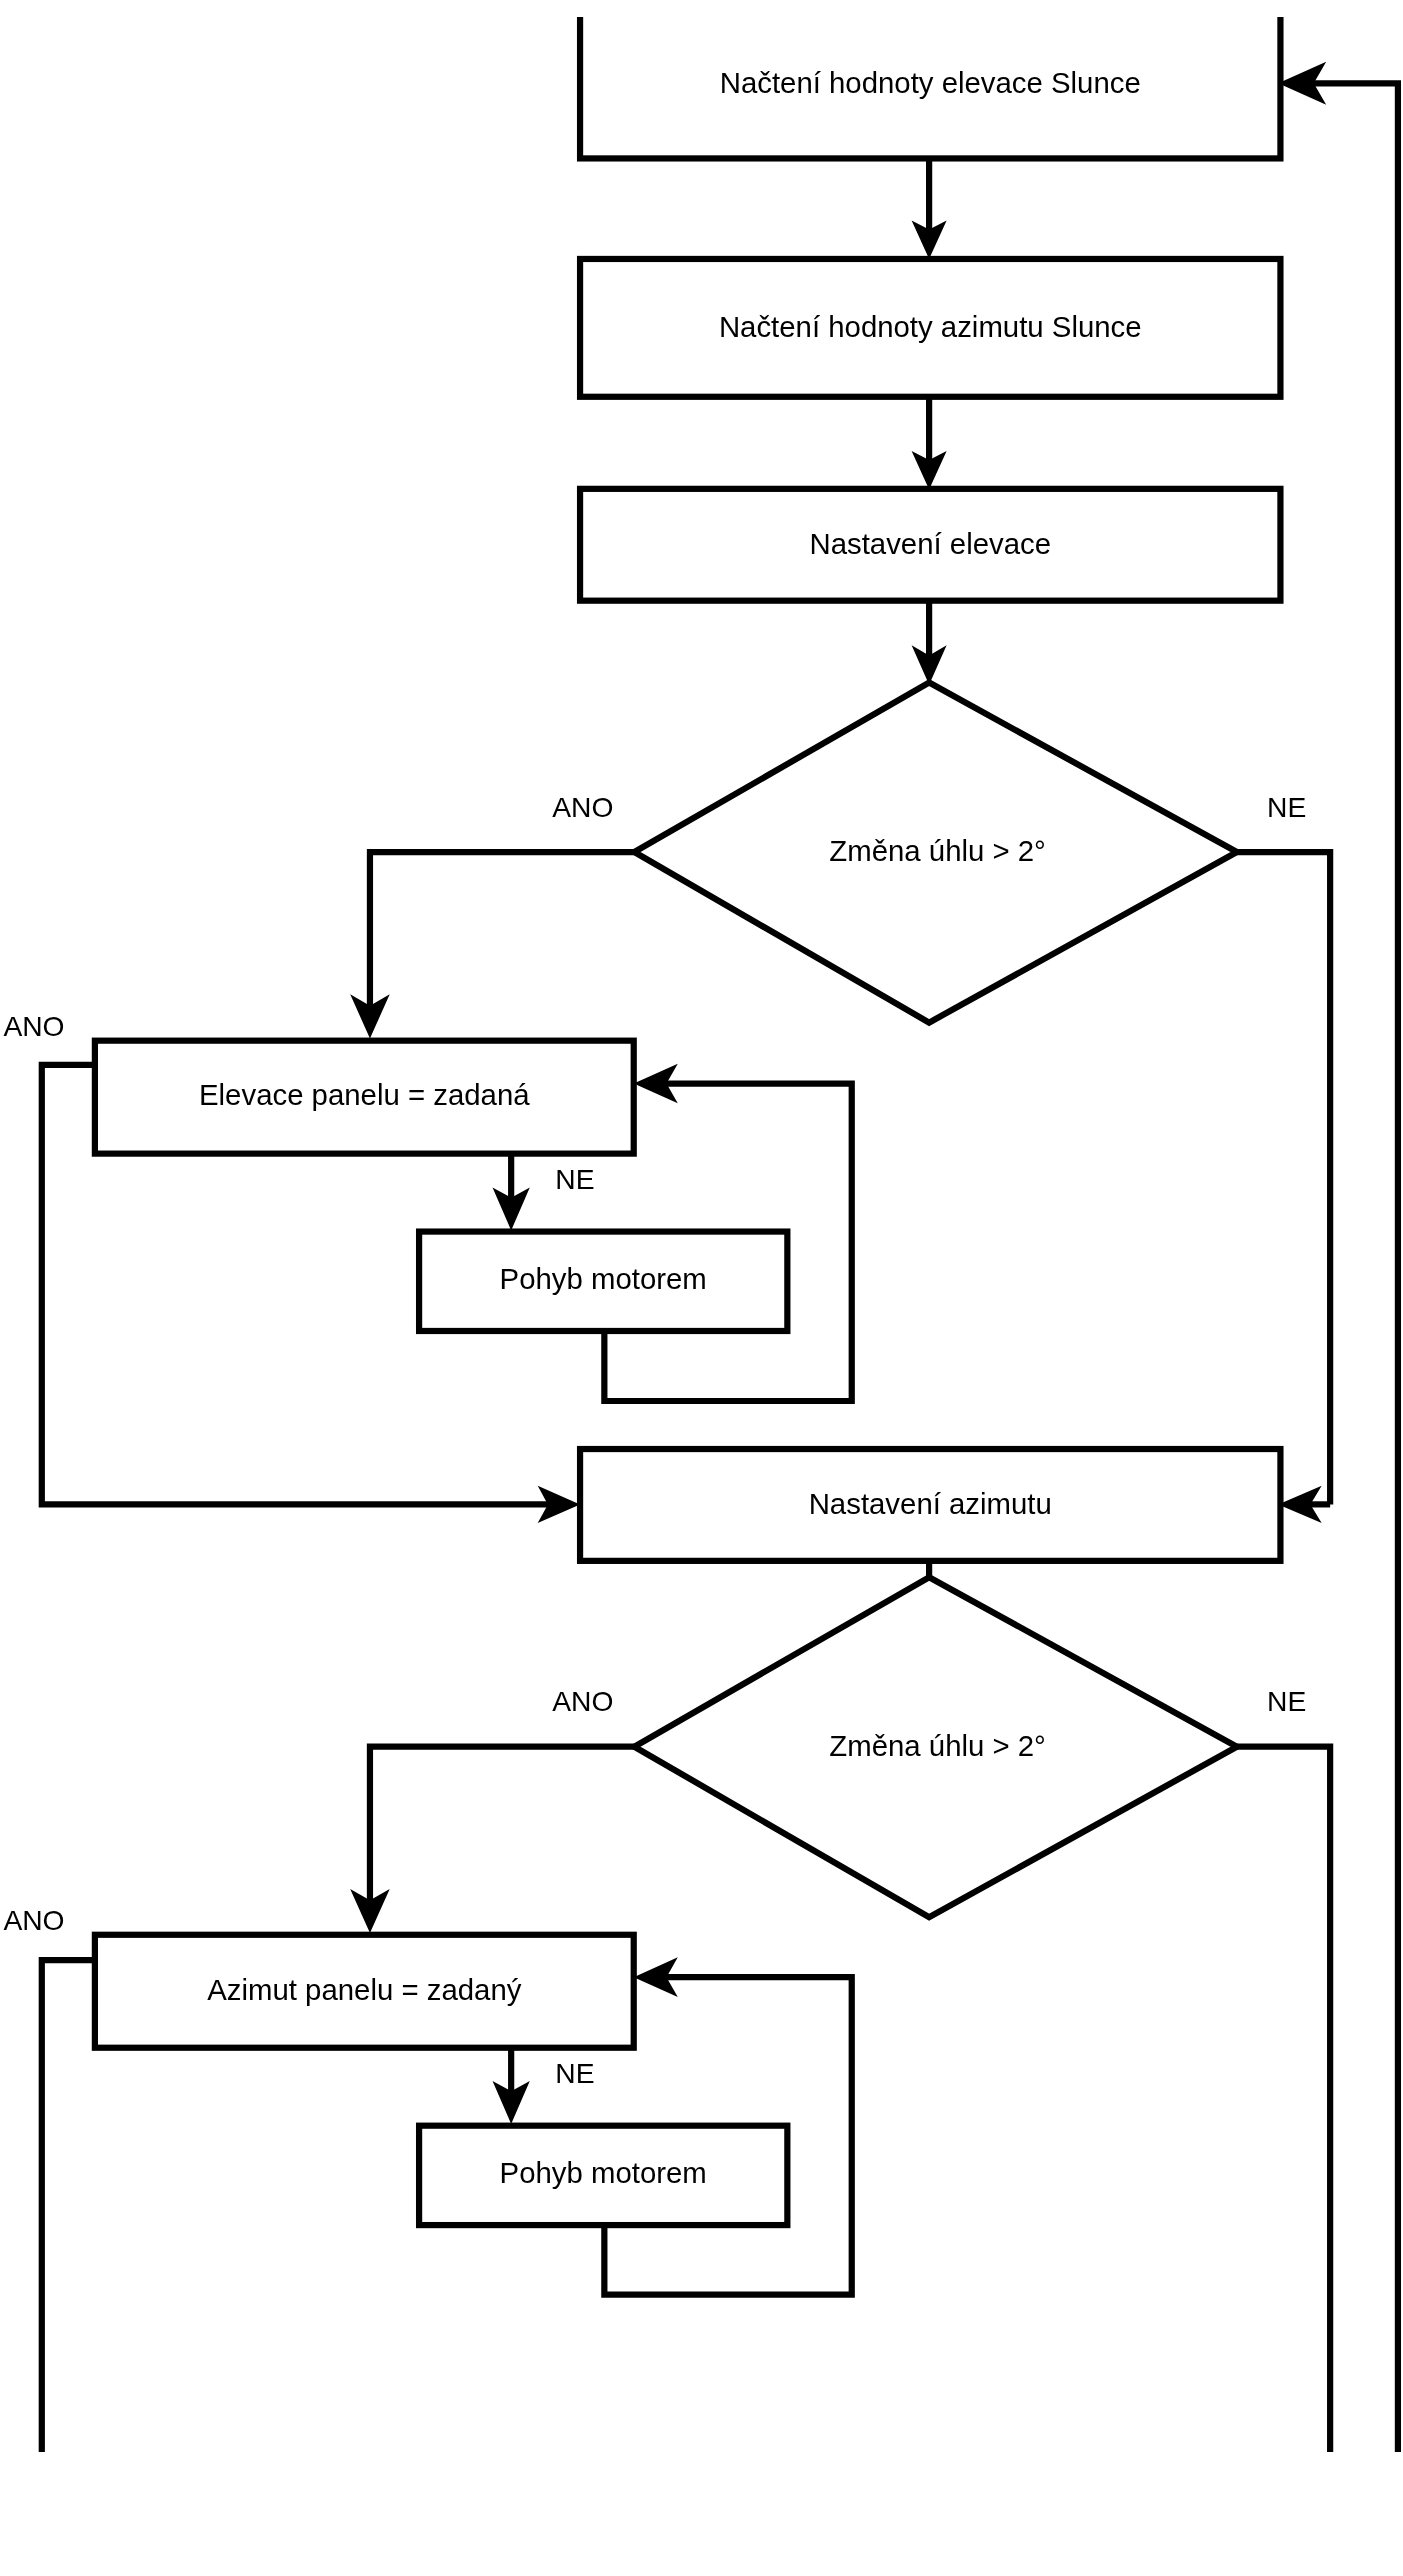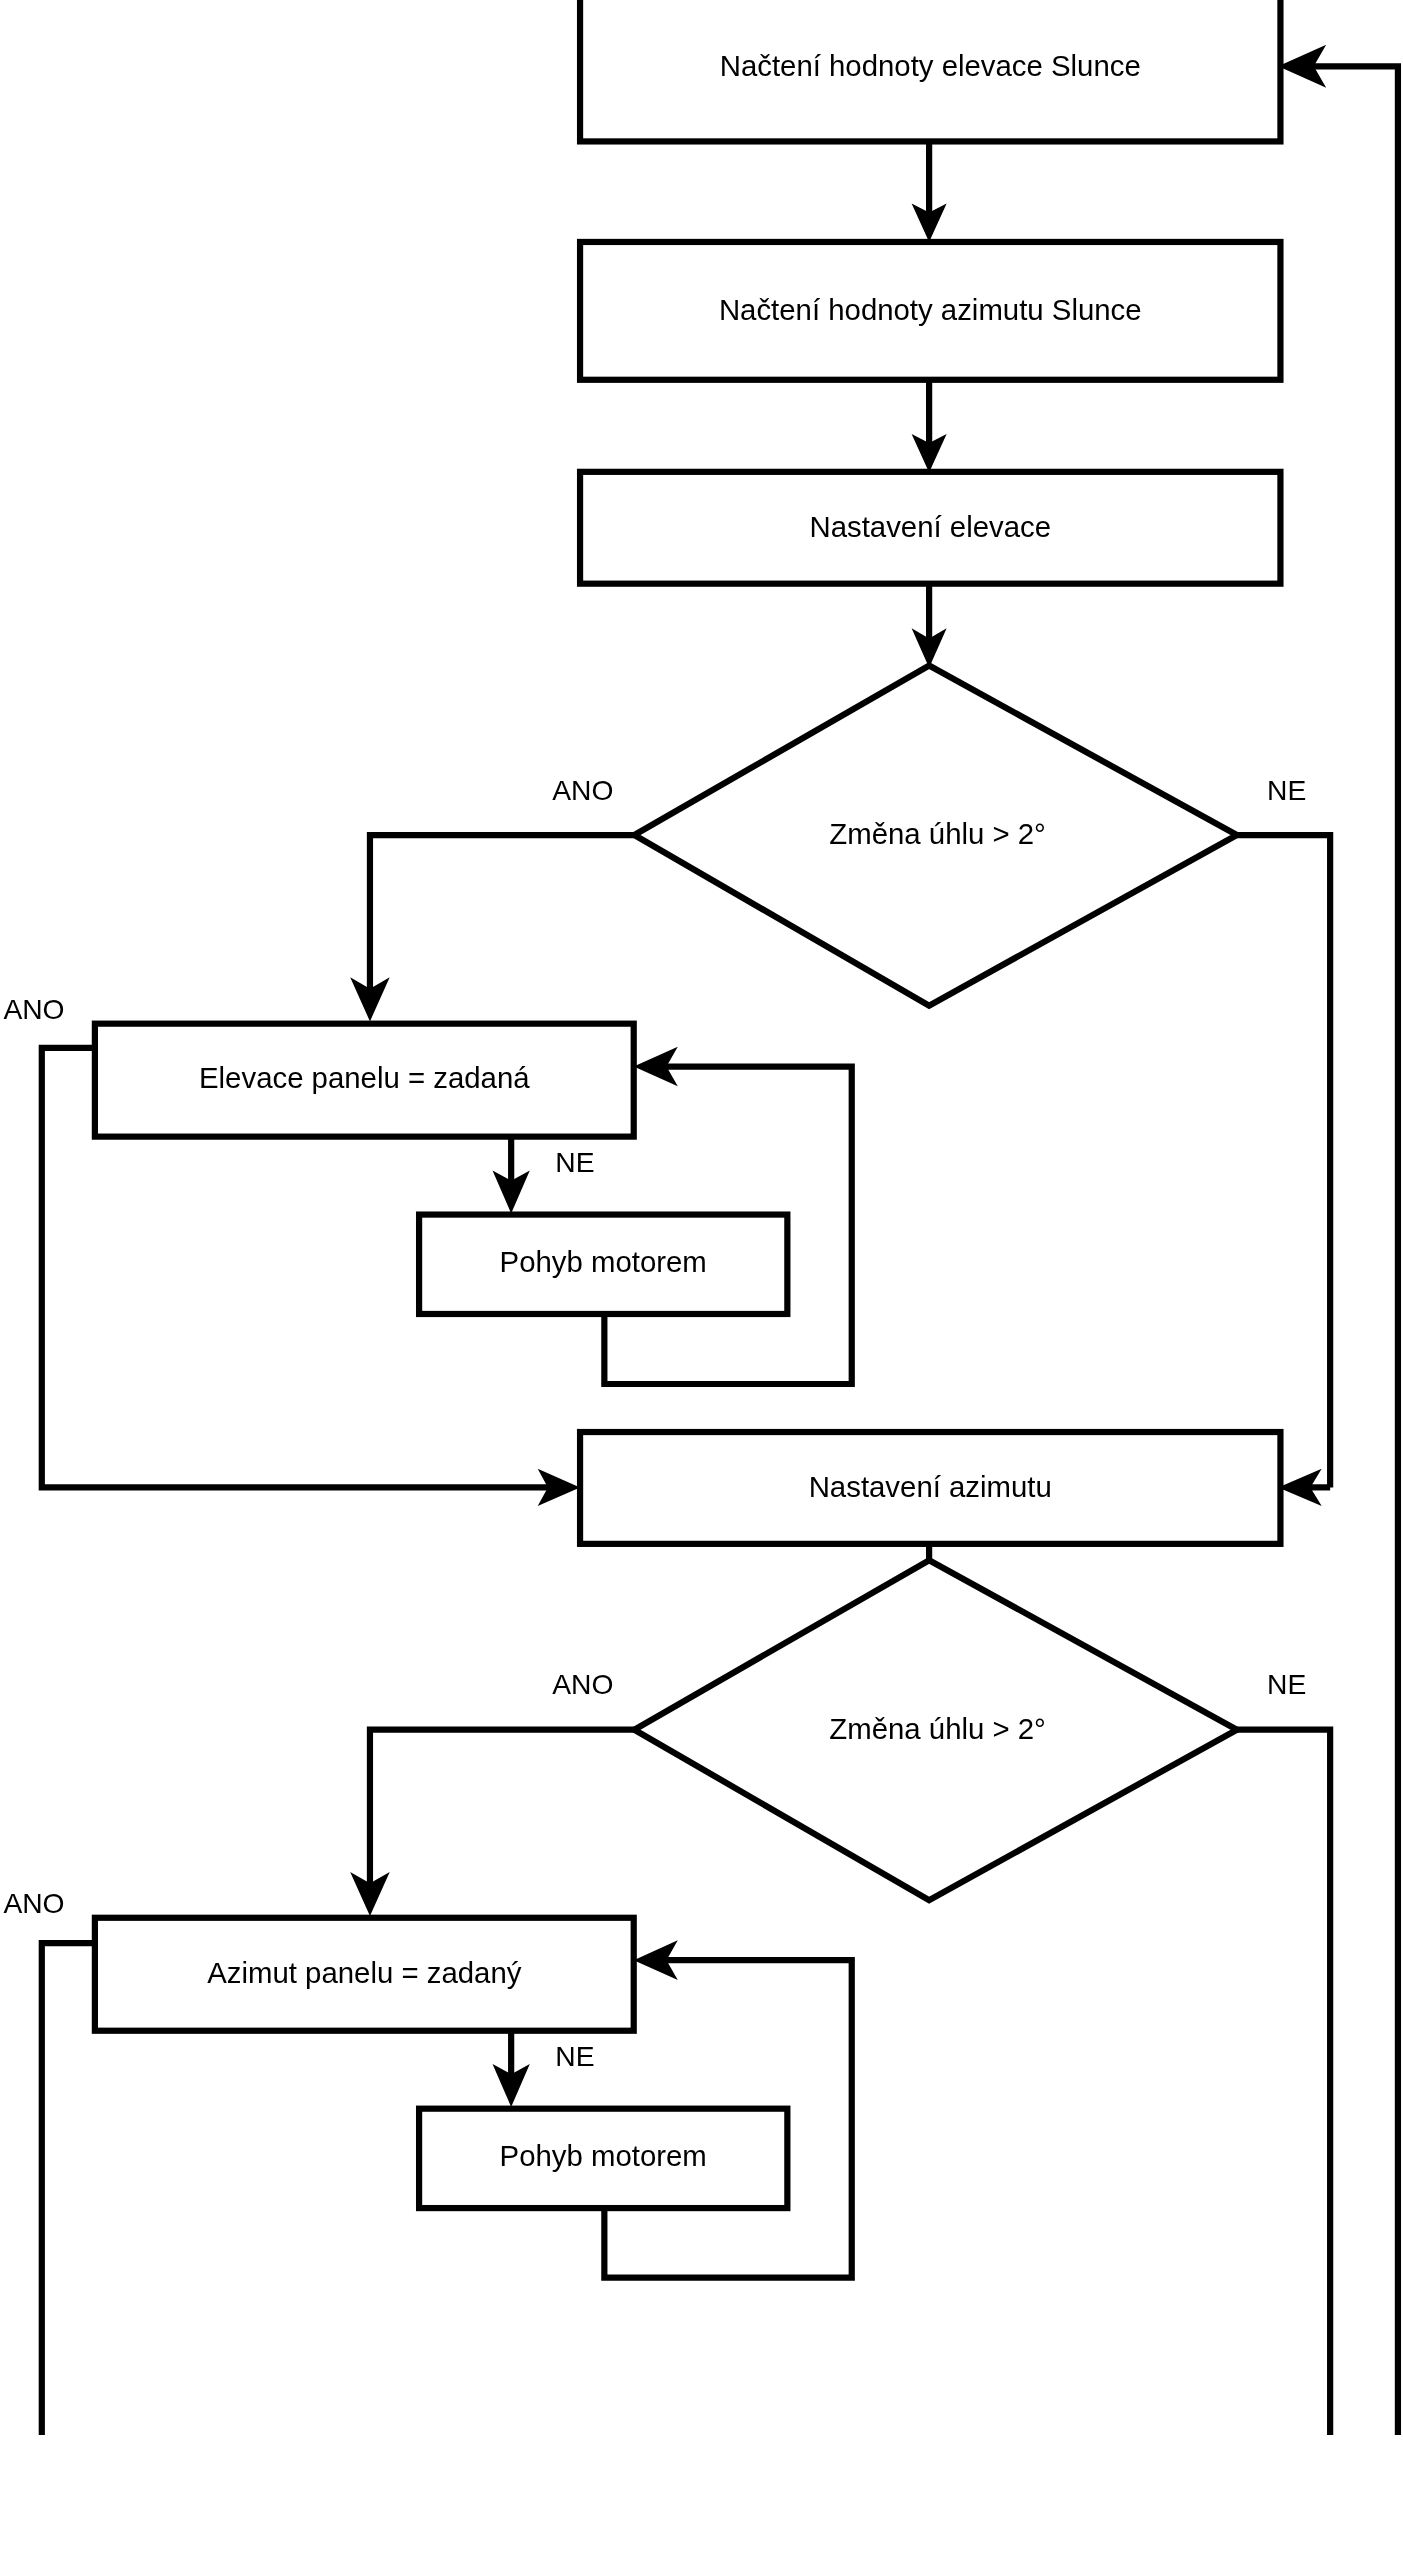--- a/index.html
+++ b/index.html
@@ -9,20 +9,21 @@
   }
   body {
     font-family: "Liberation Sans", sans-serif;
   }
   #flow-root {
     position: relative;
     width: 1403px;
     height: 2435px;
     background: #ffffff;
     overflow: hidden;
+    margin-top: 17px;
   }
   svg#flow-svg {
     position: absolute;
     left: 0;
     top: 0;
     width: 1403px;
     height: 2576px;
     display: block;
   }
   .node-box {

